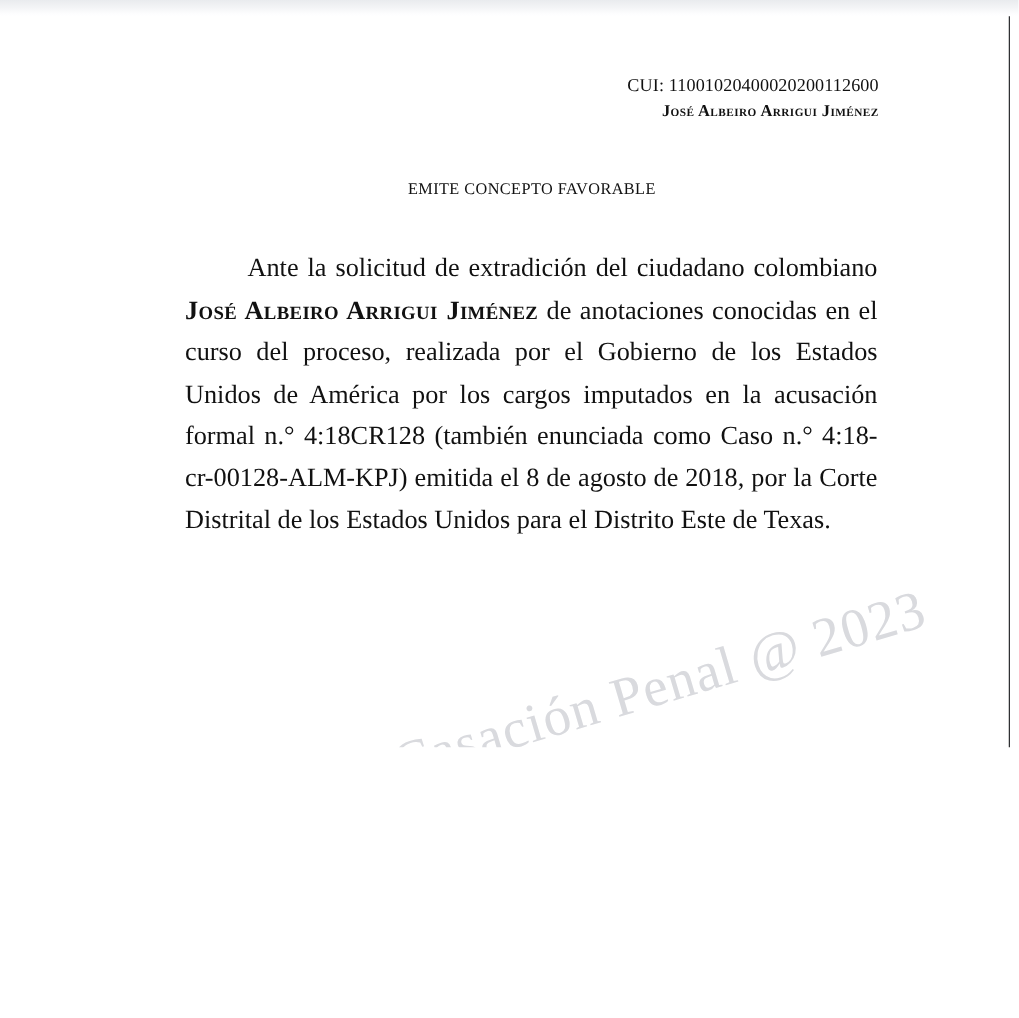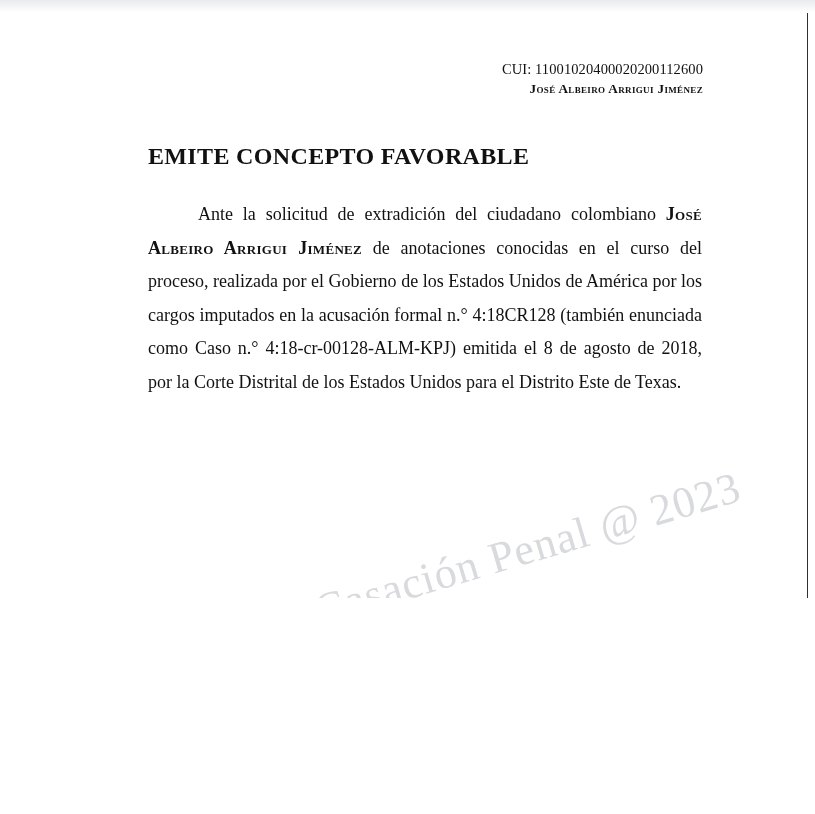--- a/index.html
+++ b/index.html
@@ -79,34 +79,34 @@
     white-space: nowrap;
     margin-top: 1px;
   }
 
   
   .doc-title {
     position: absolute;
     top: 143px;
     left: 148px;
     width: 555px;
-    text-align: left;
-    font-size: 24px;
-    font-weight: bold;
+    text-align: center;
+    font-size: 13px;
+    font-weight: normal;
     letter-spacing: 0.35px;
   }
 
   
   .body-block {
     position: absolute;
     left: 148px;
     width: 554px;
     text-align: justify;
     text-justify: inter-word;
-    font-size: 18px;
+    font-size: 21px;
     line-height: 33.5px;
   }
   .body-block p {
     margin: 0;
     text-indent: 50px;
   }
   #para-1 { top: 198px; }
   #para-2 { top: 494px; }
   #para-3 { top: 625px; }
 

